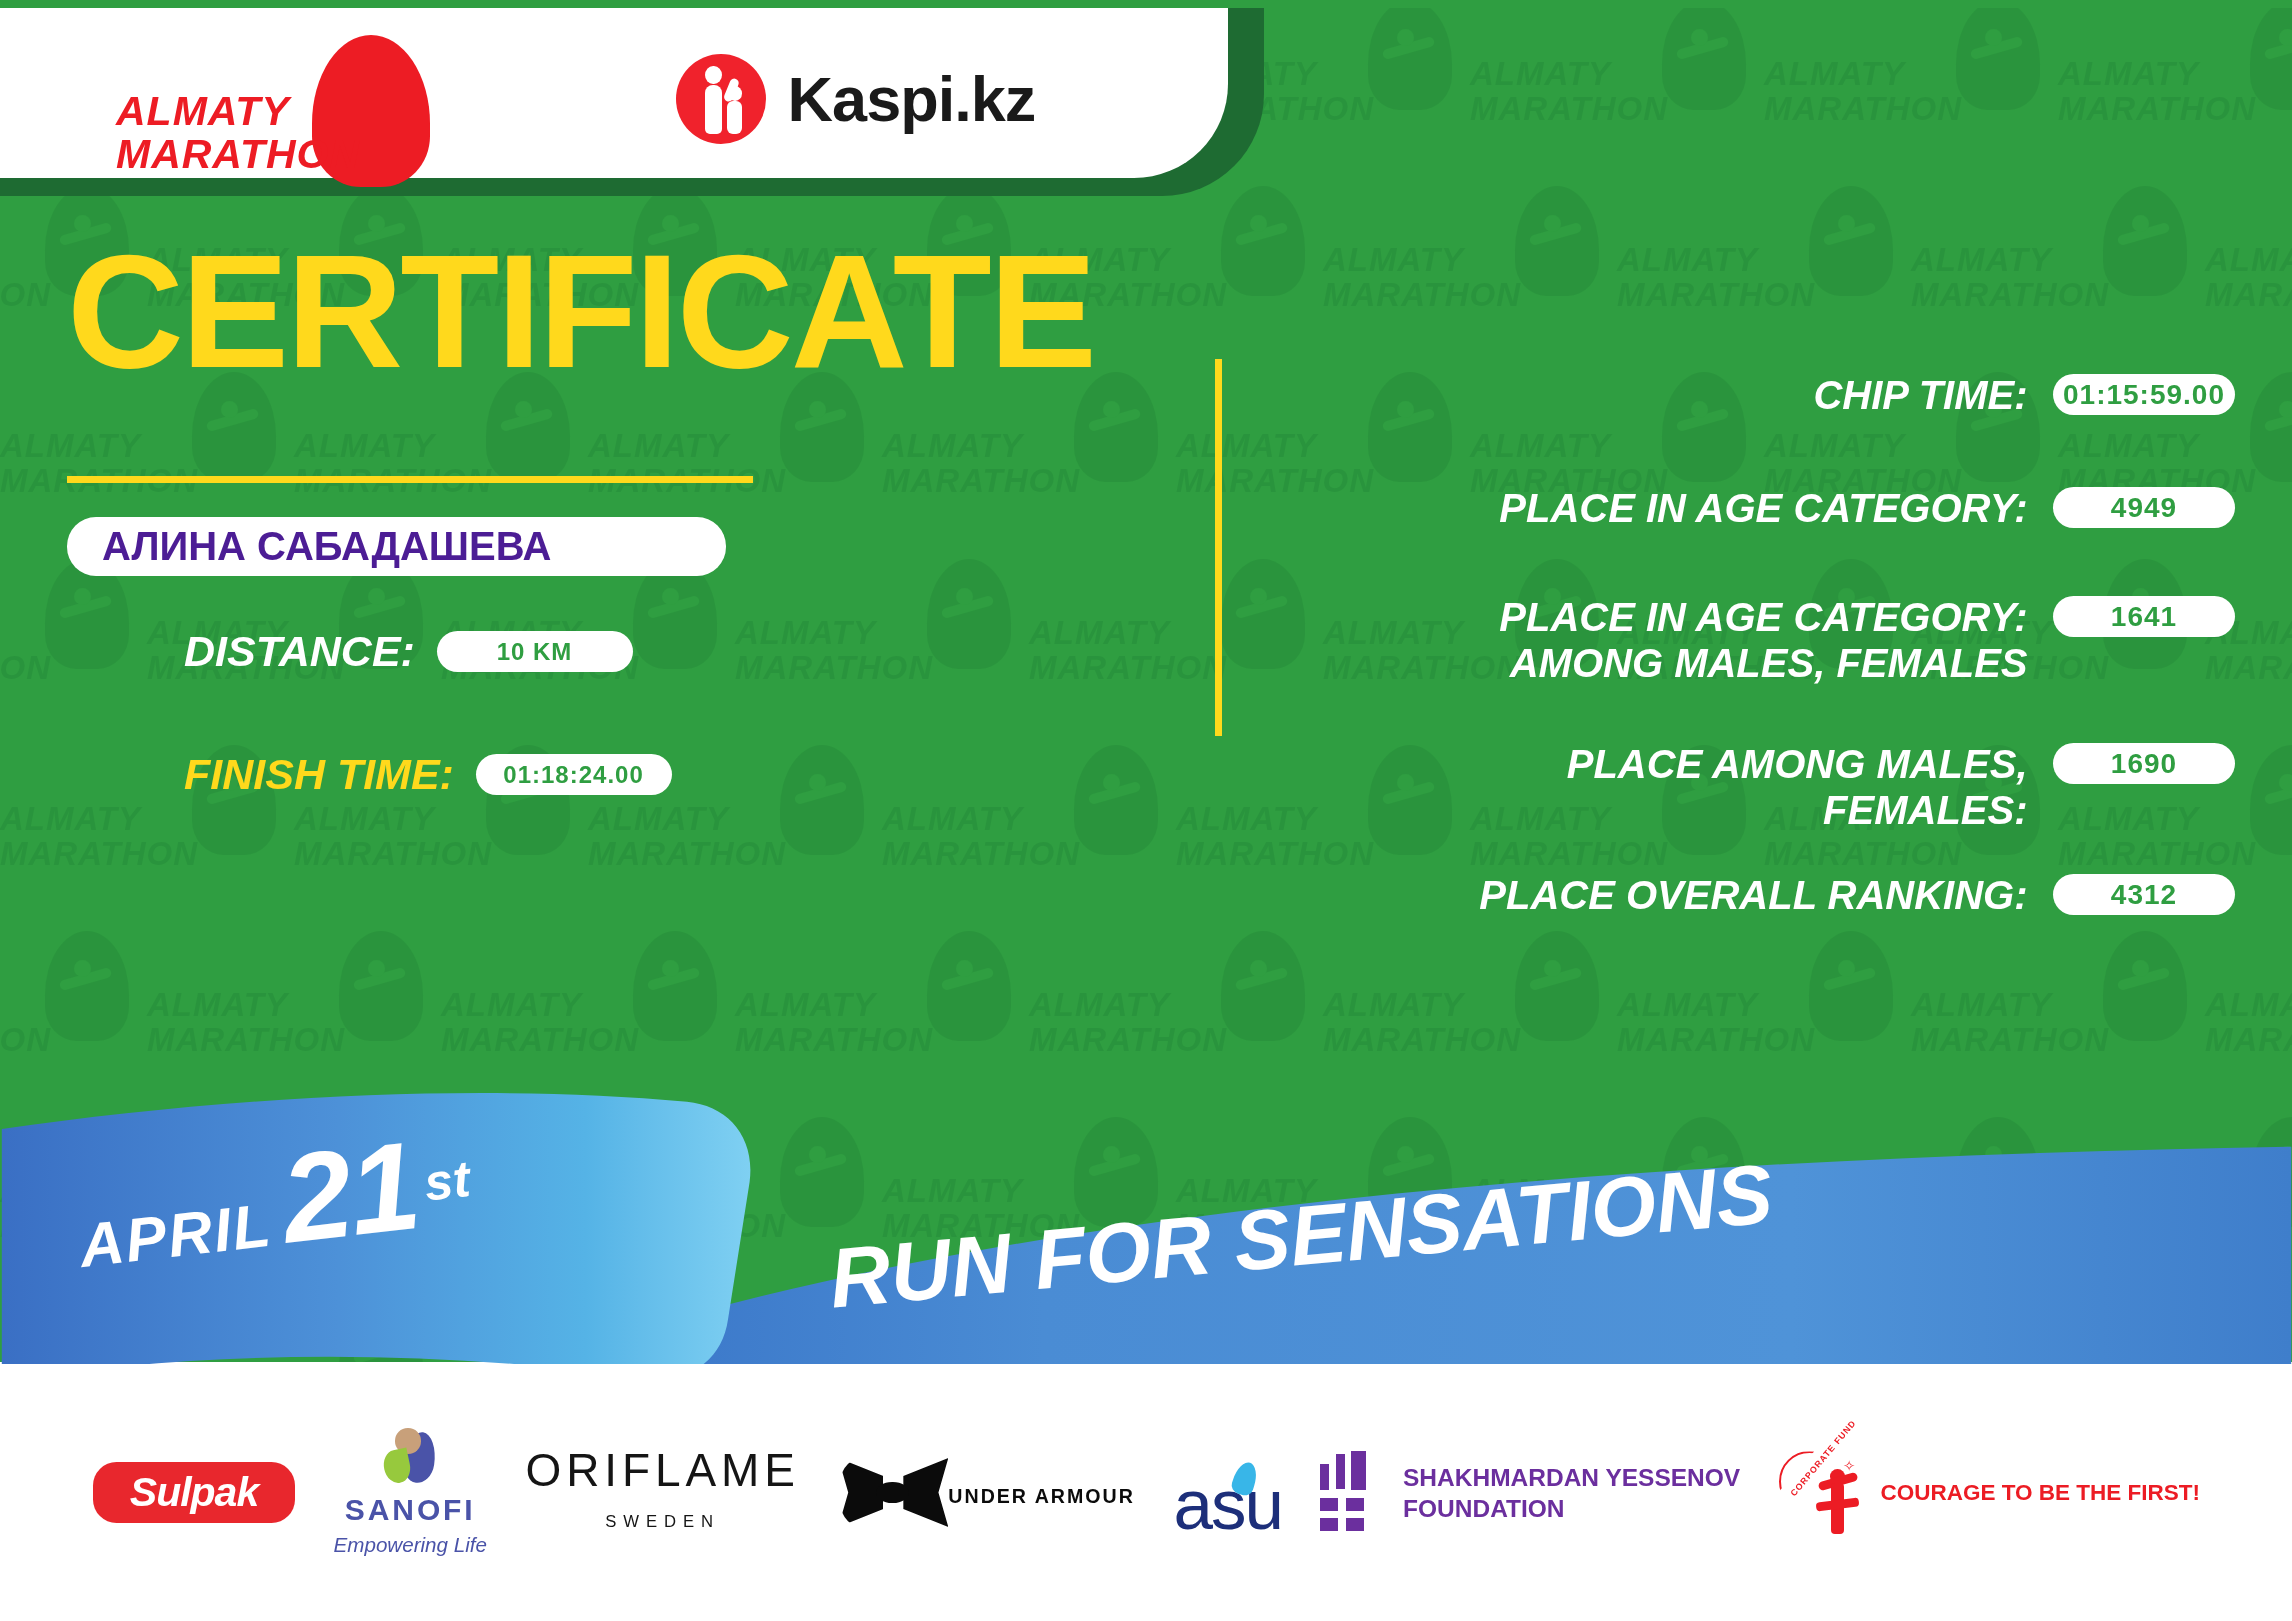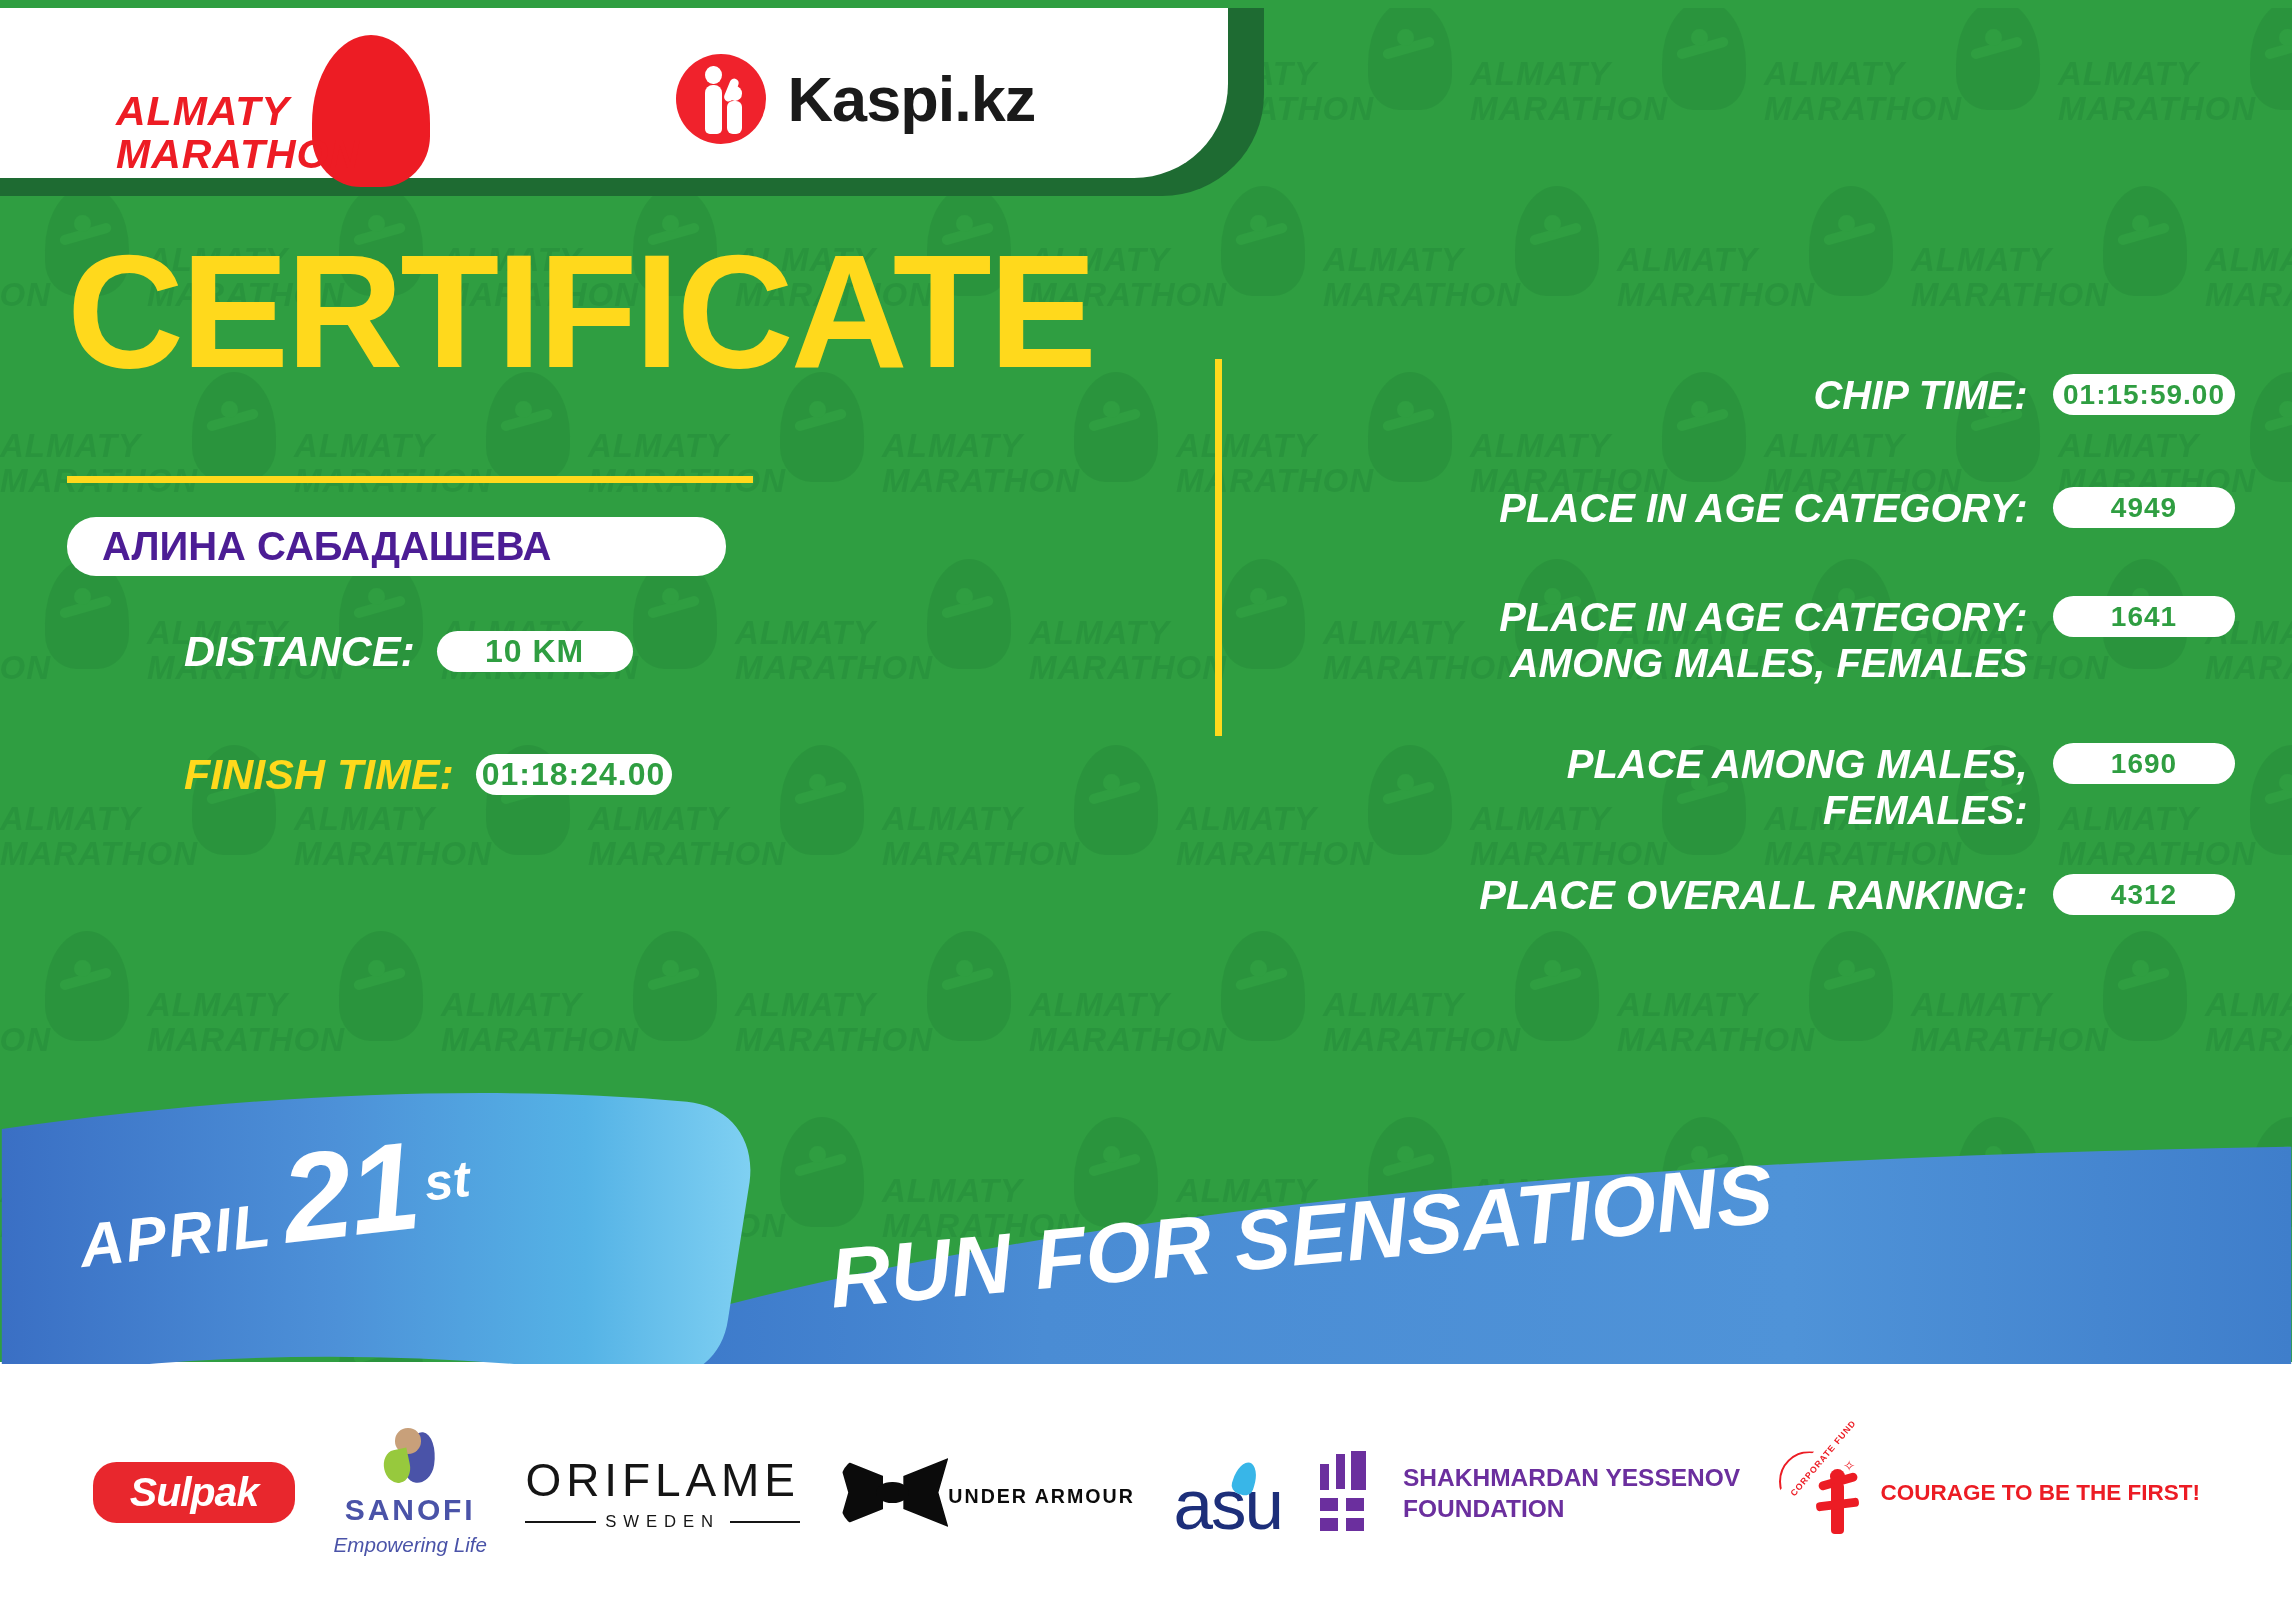--- a/index.html
+++ b/index.html
@@ -172,21 +172,21 @@
   .lrow .llabel{
     font-size:43px;font-weight:bold;font-style:italic;
     letter-spacing:0px;white-space:nowrap;
   }
   .lrow .lpill{
     margin-left:21.6px;
     width:196px;height:41px;background:#fff;border-radius:20.6px;
     display:flex;align-items:center;justify-content:center;
   }
   .lrow .lpill span{
-    font-size:32px;font-weight:bold;color:#2f9e41;letter-spacing:1px;
+    font-size:24px;font-weight:bold;color:#2f9e41;letter-spacing:1px;
   }
   .row-distance{left:184px;top:431px;}
   .row-distance .llabel{color:#ffffff;}
   .row-finish{left:184px;top:554px;}
   .row-finish .llabel{color:#ffd91c;}
 
   
   .divider{
     position:absolute;left:1215px;top:359px;
     width:6.9px;height:377px;background:#ffd91c;z-index:5;
@@ -281,21 +281,21 @@
     position:absolute;left:3.9px;top:21.6px;width:25.5px;height:33px;
     background:#97c93d;border-radius:60% 0 60% 60%;
     transform:rotate(-12deg);
   }
   .sanofi-name{font-size:30px;font-weight:bold;color:#4a53a8;letter-spacing:2.9px;}
   .sanofi-tag{font-size:20.6px;font-style:italic;color:#4a53a8;margin-top:3.9px;}
   
   .sp-oriflame{flex-direction:column;}
   .ori-name{font-size:46px;color:#151515;letter-spacing:4.9px;}
   .ori-sub{
-    display:flex;align-items:center;gap:9.8px;margin-top:5.9px;width:100%;
+    display:flex;align-items:center;gap:9.8px;margin-top:5.9px;width:100%;flex-direction:column;
   }
   .ori-sub .ori-line{flex:1;height:2px;background:#151515;}
   .ori-sub .ori-word{font-size:16.7px;color:#151515;letter-spacing:6.9px;}
   
   .sp-ua{}
   .ua-mark{
     position:relative;width:110px;height:69px;
   }
   .ua-mark .ua-l,.ua-mark .ua-r{
     position:absolute;top:0;width:45px;height:69px;background:#0b0b0b;

